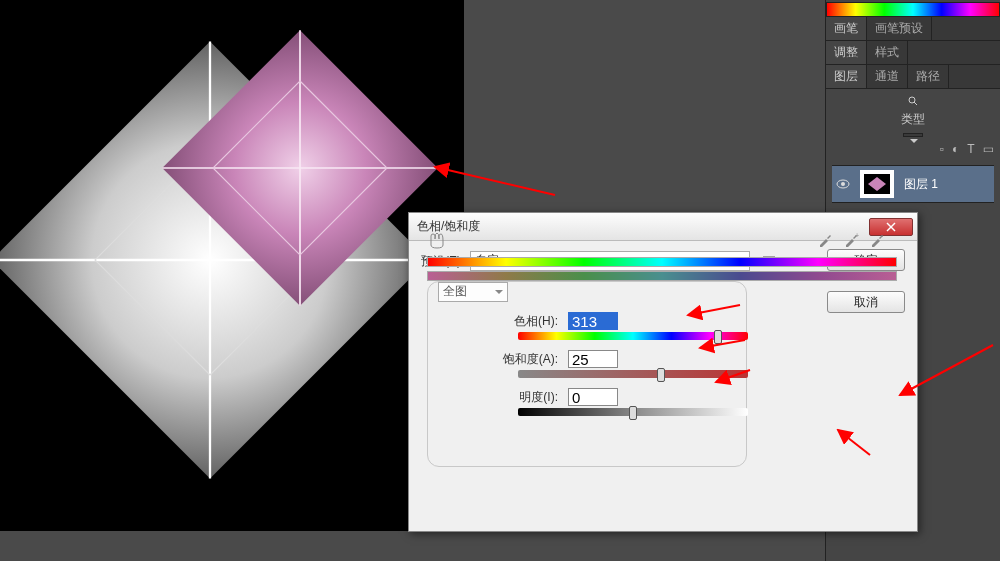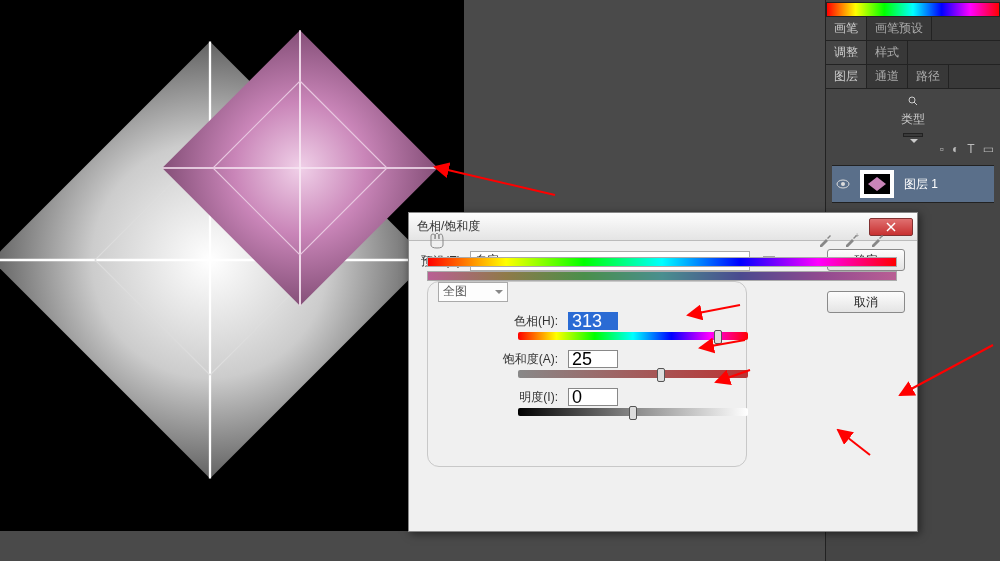--- a/index.html
+++ b/index.html
@@ -43,21 +43,21 @@
   .preset-row select, .preset-row .sel { flex: 0 0 auto; width: 280px; height: 20px; border: 1px solid #aaa; background: #fff; padding: 0 4px; font-size: 12px; color: #333; cursor: pointer; }
   .menu-icon { width: 14px; height: 12px; margin-left: 6px; }
   .btn { width: 78px; height: 22px; background: linear-gradient(#fdfdfd,#e4e4e4); border: 1px solid #8a8a8a; border-radius: 3px; color: #222; cursor: pointer; display: flex; align-items: center; justify-content: center; }
   .btn + .btn { margin-top: 20px; }
   .btn-col { position: absolute; right: 12px; top: 8px; display: flex; flex-direction: column; }
   .group-box { position: absolute; left: 18px; top: 40px; width: 320px; height: 186px; border: 1px solid #c8c8c8; border-radius: 12px; padding: 0 10px; }
   .master-dd { width: 70px; height: 20px; border: 1px solid #aaa; background: #fdfdfd; padding: 0 4px; color: #555; cursor: pointer; position: relative; }
   .master-dd::after { content: ""; position: absolute; right: 4px; top: 7px; border: 4px solid transparent; border-top-color: #888; }
   .ctrl-row { display: flex; align-items: center; gap: 10px; margin-top: 10px; }
   .ctrl-row label { width: 120px; text-align: right; }
-  .ctrl-row input { width: 50px; height: 18px; border: 1px solid #888; background: #fff; text-align: left; padding: 0 3px; font-size: 18px; }
+  .ctrl-row input { width: 50px; height: 18px; border: 1px solid #888; background: #fff; text-align: left; padding: 0 3px; font-size: 15px; }
   .ctrl-row input.sel { background: #2a6bd4; color: #fff; border-color: #2a6bd4; }
   .slider-wrap { margin: 2px 0 0 80px; width: 230px; position: relative; }
   .slider-track { width: 100%; height: 8px; border-radius: 2px; }
   .hue-track { background: linear-gradient(to right, red, yellow, lime, cyan, blue, magenta, red); }
   .sat-track { background: linear-gradient(to right, #888, #b33); }
   .light-track { background: linear-gradient(to right, #000, #888, #fff); }
   .slider-thumb { position: absolute; top: -2px; width: 8px; height: 14px; background: #ddd; border: 1px solid #555; border-radius: 2px; cursor: pointer; transform: translateX(-50%); }
   .dropper-row { position: absolute; left: 18px; bottom: 42px; width: 470px; display: flex; align-items: center; gap: 10px; }
   .hand-icon { width: 20px; height: 18px; }
   .droppers { margin-left: auto; display: flex; gap: 10px; margin-right: 12px; }

